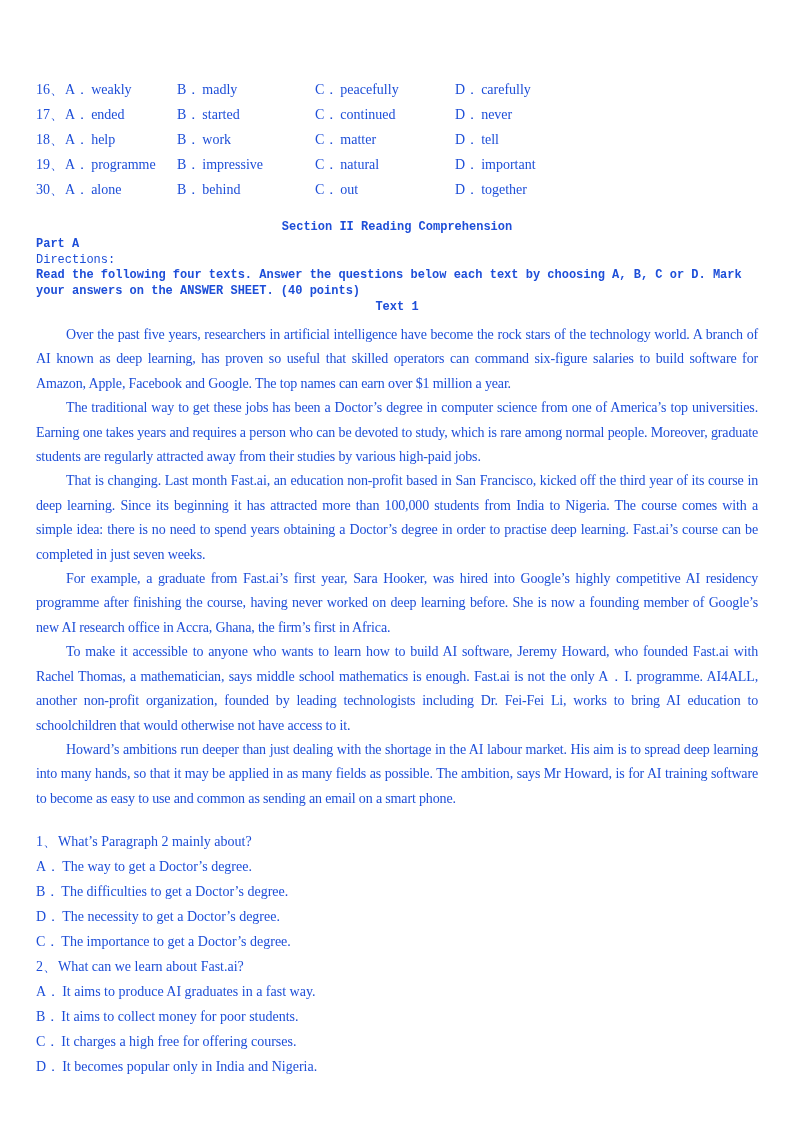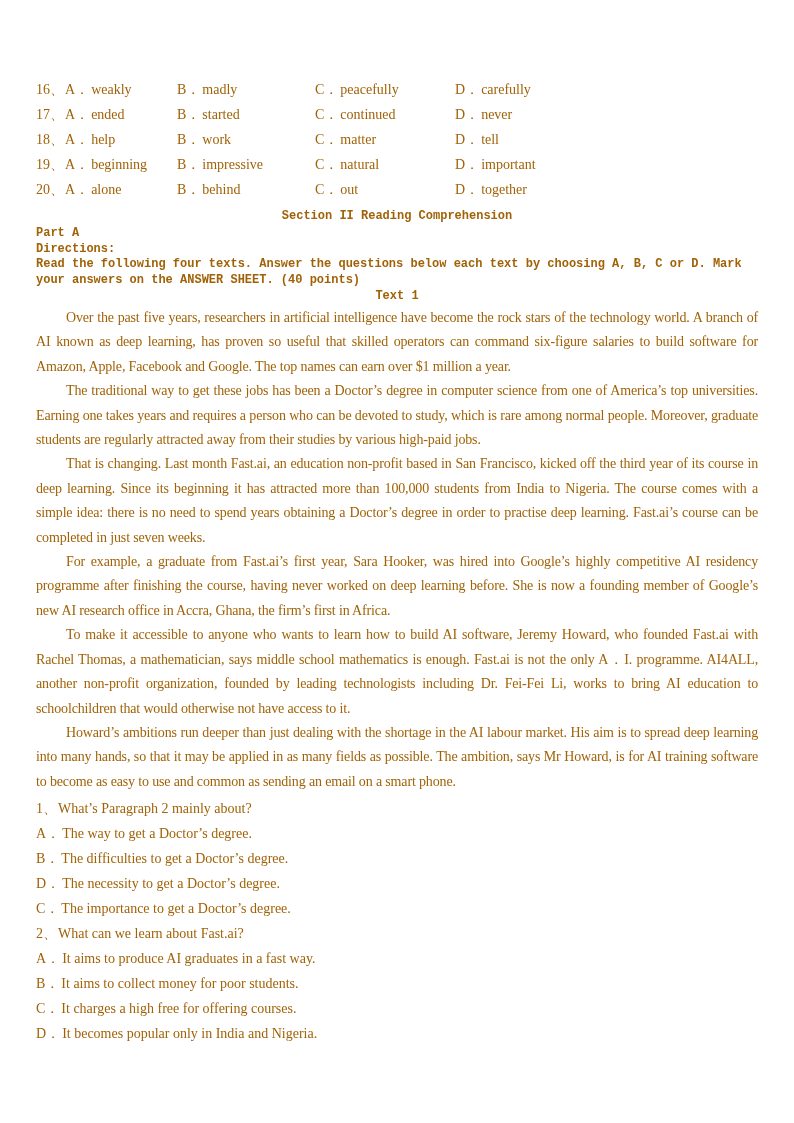--- a/index.html
+++ b/index.html
@@ -1,41 +1,41 @@
 <!DOCTYPE html>
 <html><head>
 <meta charset="utf-8">
 <style>
   html,body{margin:0;padding:0;background:#ffffff;}
   .page{
     position:relative;
     width:794px;height:1123px;
-    background:#ffffff;color:#a16207;
+    background:#ffffff;color:#1d4ed8;
     box-sizing:border-box;
     padding:77px 36px 0 36px;
     overflow:hidden;
     font-family:"Liberation Serif","DejaVu Serif",serif;
   }
   
   .cloze{font-size:14px;line-height:25px;}
   .cloze-row{display:grid;grid-template-columns:141px 138px 140px 1fr;height:25px;}
   .q-num{margin-right:1px;}
   .opt-letter{margin-right:2px;}
   
   .mono{font-family:"Liberation Mono","DejaVu Sans Mono",monospace;font-weight:bold;}
-  .sec-title{font-size:12px;font-weight:bold;text-align:center;line-height:17px;margin-top:6px;}
+  .sec-title{font-size:12px;font-weight:bold;text-align:center;line-height:17px;margin-top:17px;}
   .part-label{font-size:12px;font-weight:bold;line-height:16px;}
-  .dir-label{font-size:12px;font-weight:bold;line-height:16px;}
+  .dir-label{font-size:12px;font-weight:normal;line-height:16px;}
   .dir-text{font-size:12px;line-height:15.5px;}
   .text-heading{font-size:12px;font-weight:bold;text-align:center;line-height:16px;}
   
-  .passage{margin-top:2px;font-size:14px;line-height:24.4px;letter-spacing:-0.15px;}
+  .passage{margin-top:8px;font-size:14px;line-height:24.4px;letter-spacing:-0.15px;}
   .passage p{margin:0;text-align:justify;text-indent:30px;}
   
-  .questions{margin-top:2px;font-size:14px;line-height:25px;}
+  .questions{margin-top:18px;font-size:14px;line-height:25px;}
   .q-line{height:25px;}
 </style>
 </head>
 <body>
 
 <div class="page">
 
   <div class="cloze">
 
     <div class="cloze-row">
@@ -53,28 +53,28 @@
     </div>
 
     <div class="cloze-row">
       <div><span class="q-num">18、</span><span class="opt-letter">A．</span><span>help</span></div>
       <div><span class="opt-letter">B．</span><span>work</span></div>
       <div><span class="opt-letter">C．</span><span>matter</span></div>
       <div><span class="opt-letter">D．</span><span>tell</span></div>
     </div>
 
     <div class="cloze-row">
-      <div><span class="q-num">19、</span><span class="opt-letter">A．</span><span>beginning</span></div>
+      <div><span class="q-num">19、</span><span class="opt-letter">A．</span><span>programme</span></div>
       <div><span class="opt-letter">B．</span><span>impressive</span></div>
       <div><span class="opt-letter">C．</span><span>natural</span></div>
       <div><span class="opt-letter">D．</span><span>important</span></div>
     </div>
 
     <div class="cloze-row">
-      <div><span class="q-num">20、</span><span class="opt-letter">A．</span><span>alone</span></div>
+      <div><span class="q-num">30、</span><span class="opt-letter">A．</span><span>alone</span></div>
       <div><span class="opt-letter">B．</span><span>behind</span></div>
       <div><span class="opt-letter">C．</span><span>out</span></div>
       <div><span class="opt-letter">D．</span><span>together</span></div>
     </div>
 
   </div>
 
   <div class="mono sec-title">Section II Reading Comprehension</div>
   <div class="mono part-label">Part A</div>
   <div class="mono dir-label">Directions:</div>

